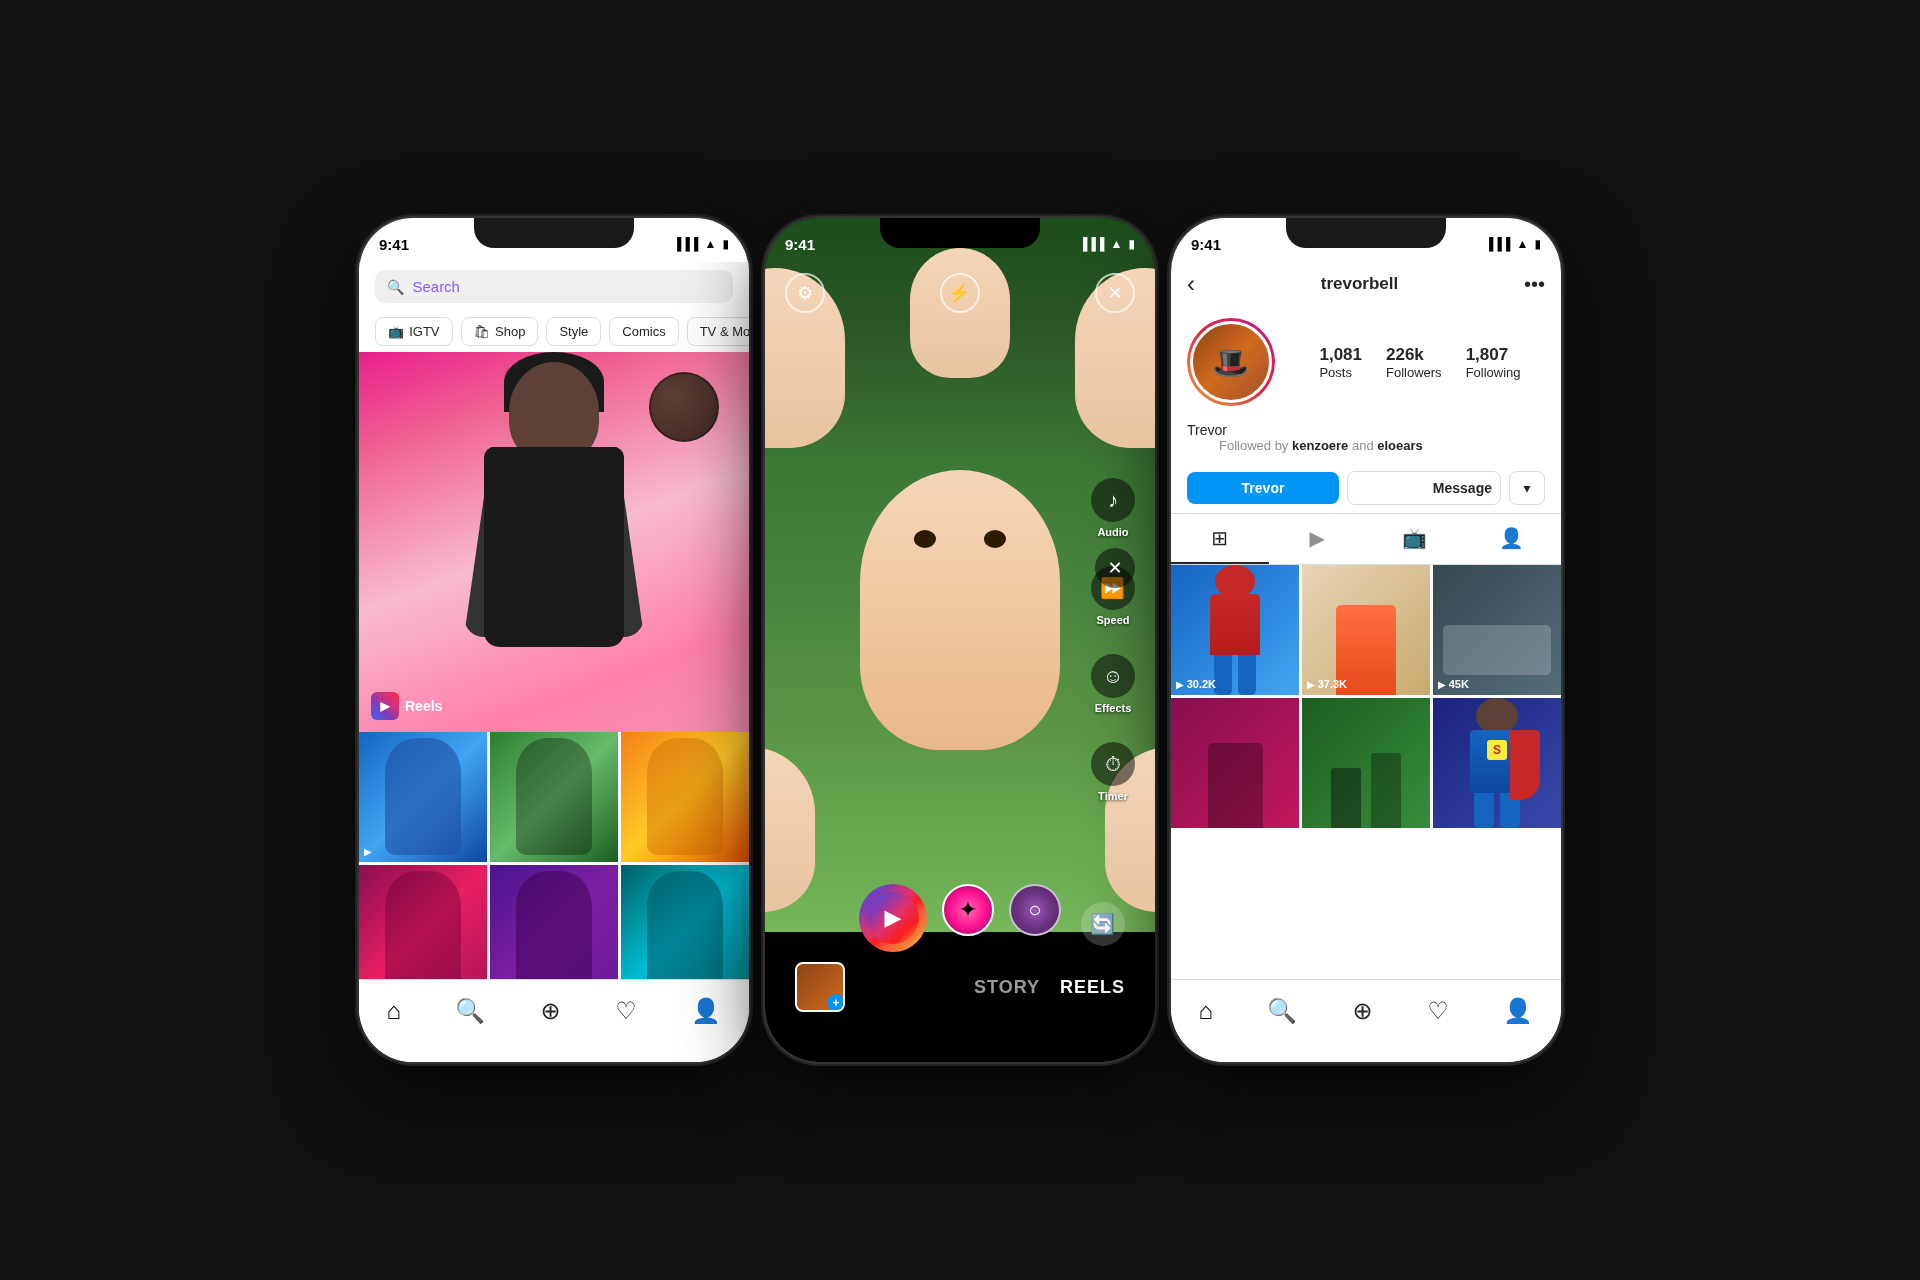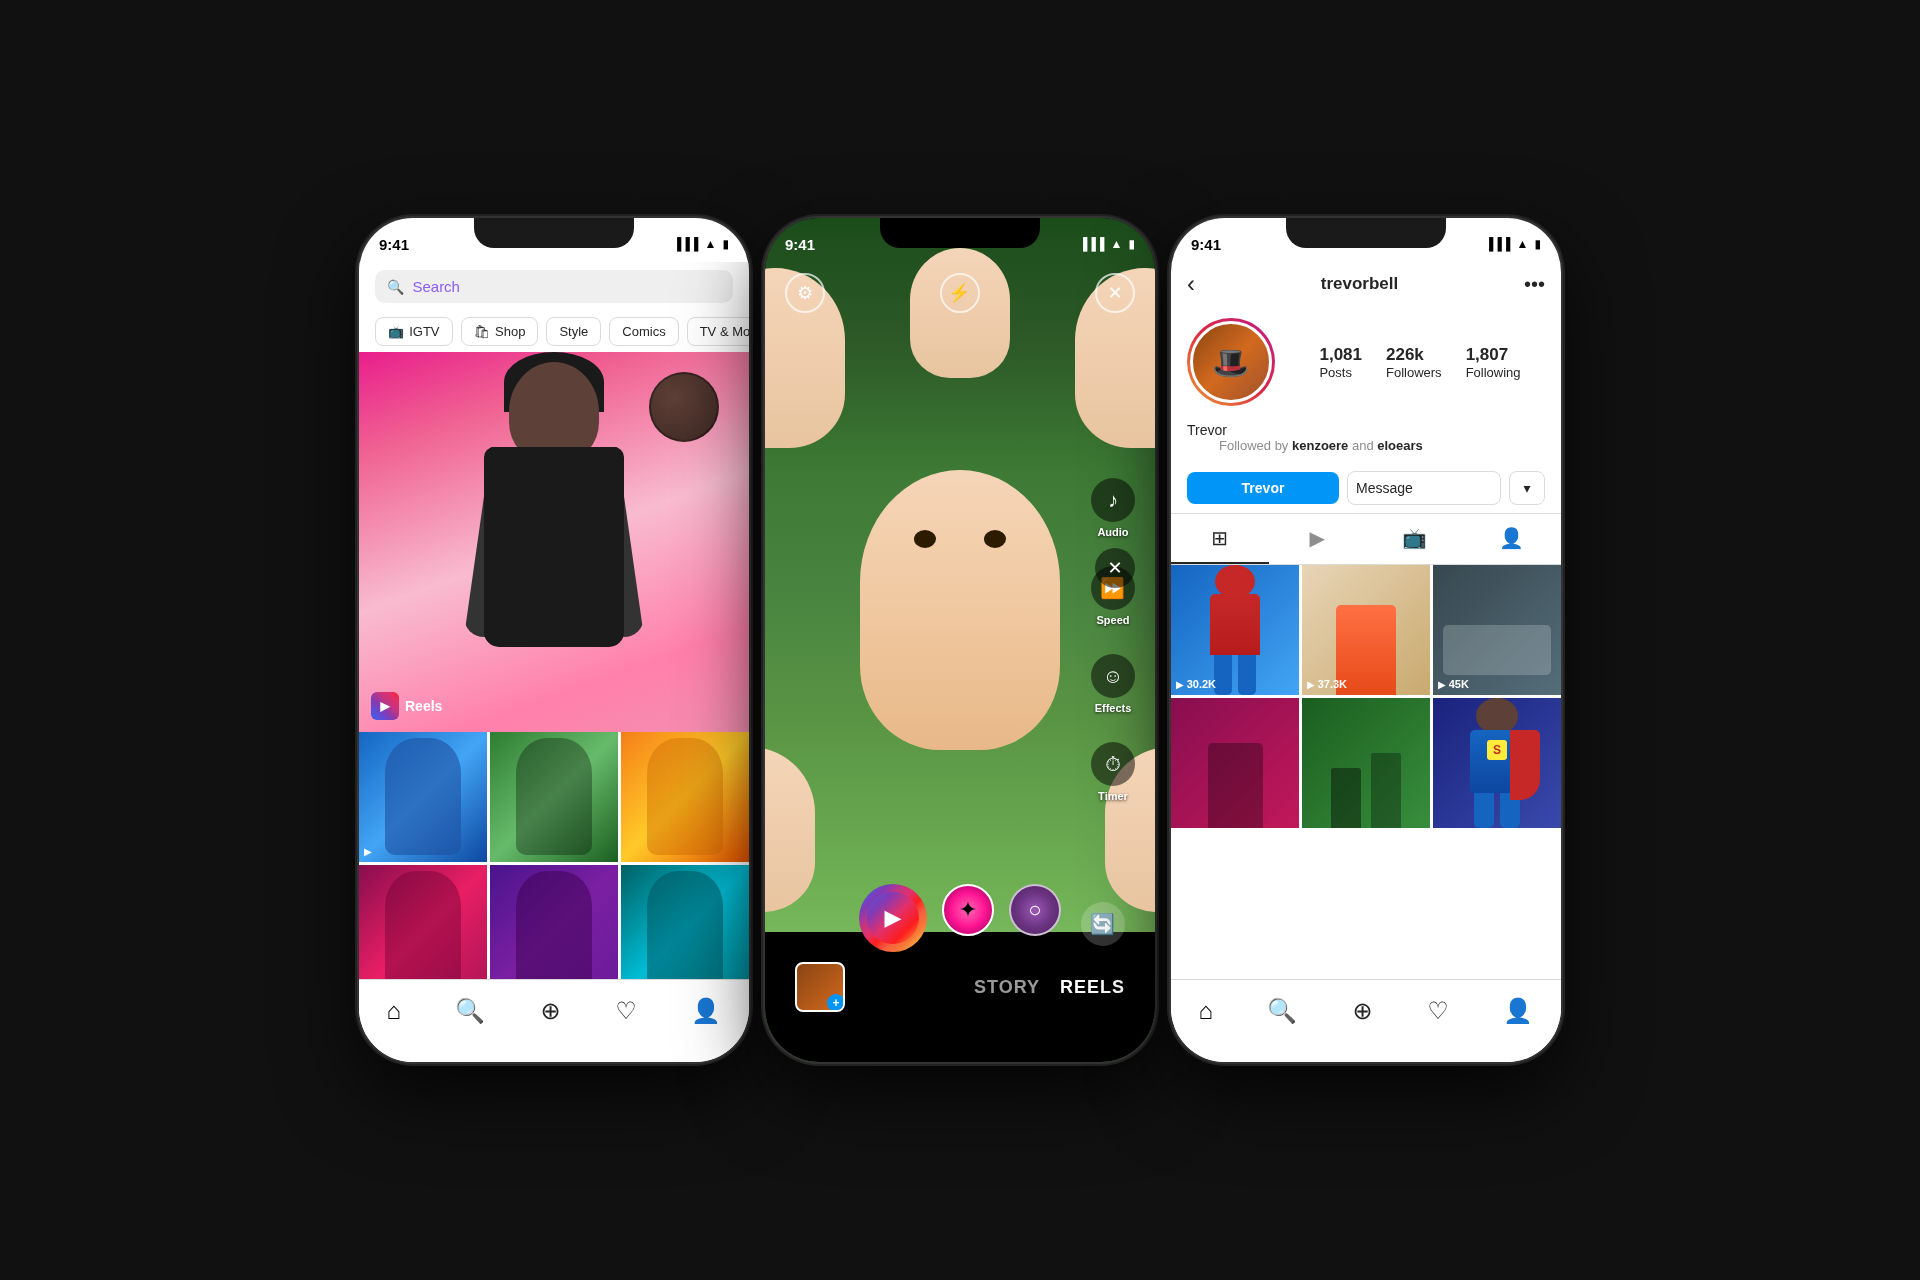--- a/index.html
+++ b/index.html
@@ -501,22 +501,22 @@
       text-align: center;
     }
     .btn-message {
       flex: 1;
       background: #fff;
       color: #262626;
       border: 1px solid #dbdbdb;
       border-radius: 8px;
       padding: 8px;
       font-size: 14px;
-      font-weight: 400;
-      text-align: left;
+      font-weight: 700;
+      text-align: right;
     }
     .btn-dropdown {
       width: 36px;
       height: 34px;
       background: #fff;
       border: 1px solid #dbdbdb;
       border-radius: 8px;
       display: flex;
       align-items: center;
       justify-content: center;

